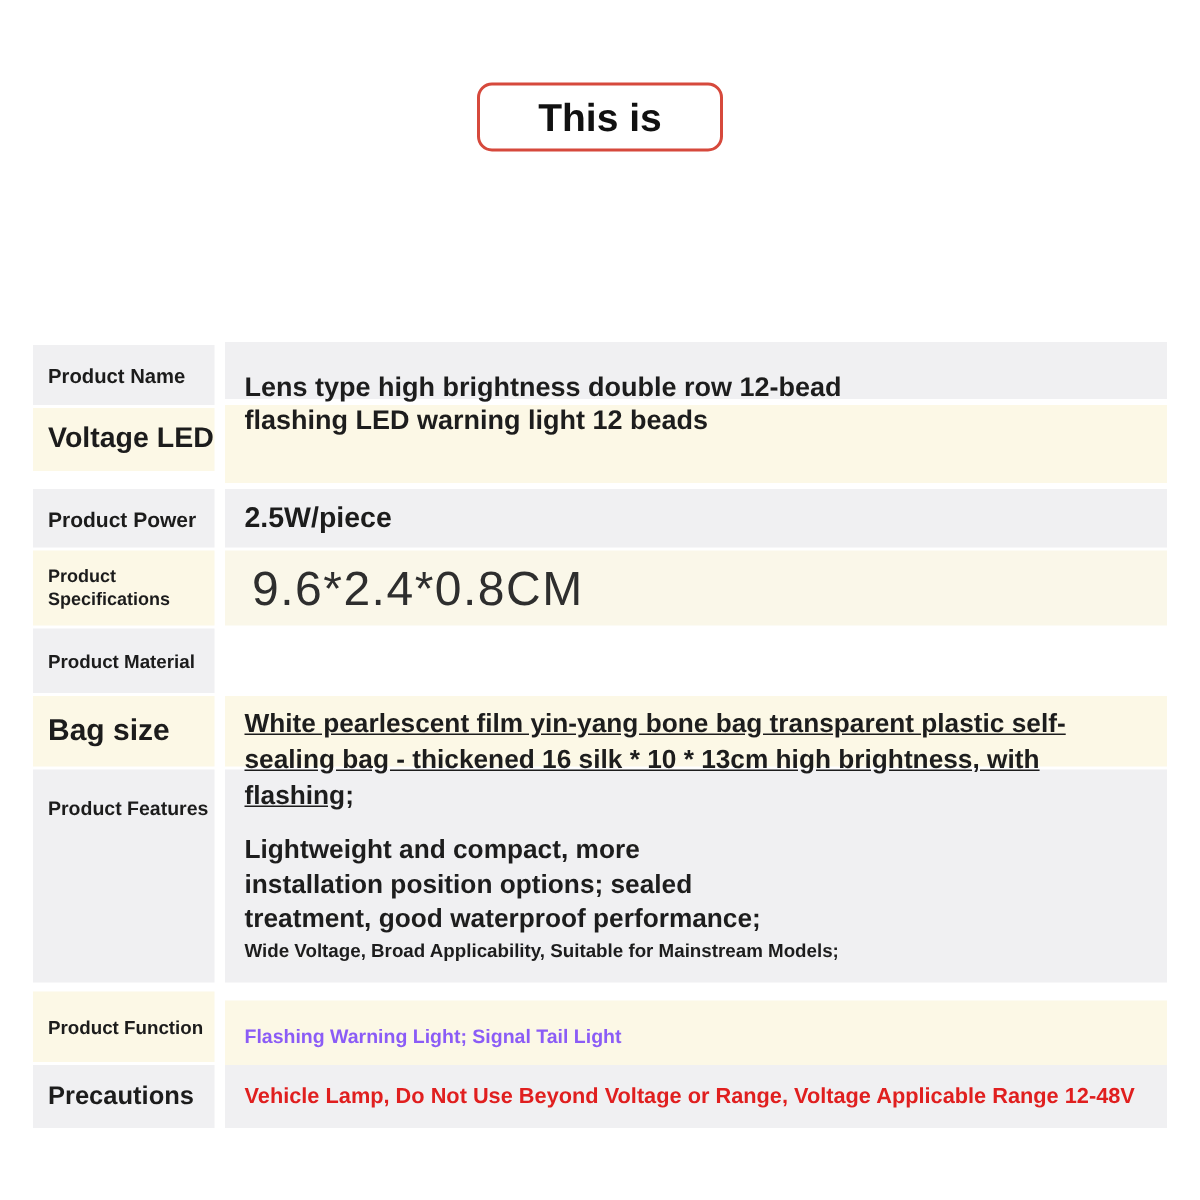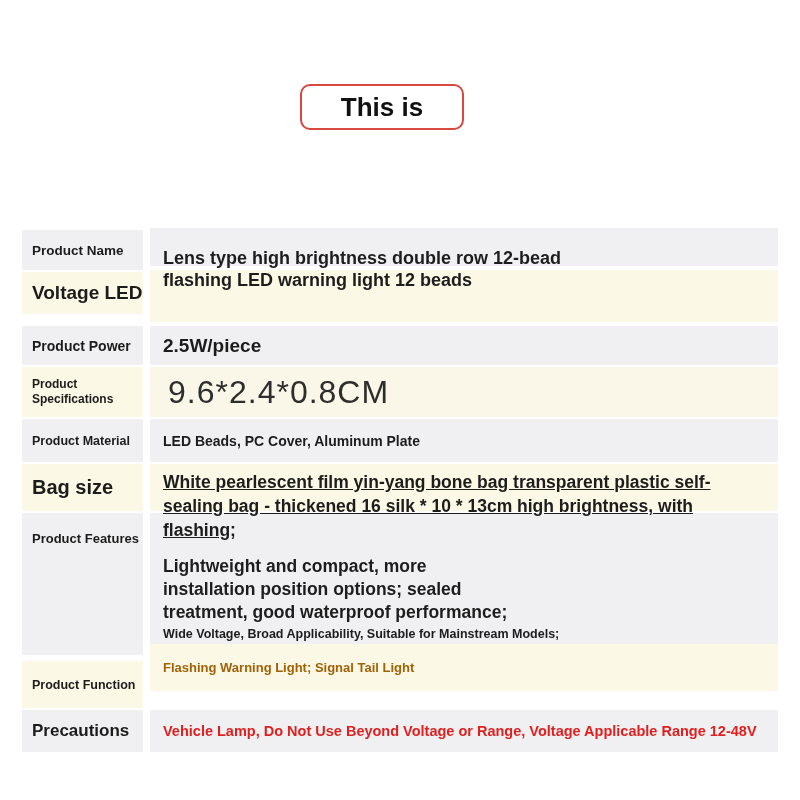--- a/index.html
+++ b/index.html
@@ -2,24 +2,24 @@
 <html><head>
 <meta charset="utf-8">
 <style>
   html,body{margin:0;padding:0;background:#ffffff;}
   #canvas{
     position:relative;width:800px;height:800px;background:#ffffff;overflow:hidden;
     font-family:"Liberation Sans",sans-serif;color:#1c1c1c;
   }
   
   .badge{
-    position:absolute;left:300px;top:55px;width:160px;height:42px;
+    position:absolute;left:318px;top:55px;width:160px;height:42px;
     border:2px solid #d6493c;border-radius:10px;background:#ffffff;
     display:flex;align-items:center;justify-content:center;
-    font-size:26px;font-weight:bold;color:#111111;margin-top:29px;
+    font-size:26px;font-weight:bold;color:#111111;
   }
   
   .main-title{
     position:absolute;left:218px;top:132px;width:364px;height:47px;
     background:#f8f7f4;display:flex;align-items:center;justify-content:center;
     font-size:20px;font-weight:bold;color:#1b1b1b;white-space:nowrap;
   }
   
   .lbl,.val{position:absolute;box-sizing:border-box;}
   .lbl{left:22px;width:121px;display:flex;align-items:center;padding-left:10px;font-weight:bold;}
@@ -38,21 +38,21 @@
   .l8{top:661px;height:47px;font-size:12.5px;}
   .l9{top:710px;height:42px;font-size:17px;}
 
   .v1{top:228px;height:38px;}
   .v2{top:270px;height:52px;}
   .v3{top:326px;height:39px;font-size:19px;}
   .v4{top:367px;height:50px;font-size:32px;font-weight:400;color:#2e2e2e;letter-spacing:1px;}
   .v5{top:419px;height:43px;font-size:14px;}
   .v6{top:464px;height:47px;}
   .v7{top:513px;height:142px;}
-  .v8{top:644px;height:47px;font-size:13px;color:#a16207;}
+  .v8{top:667px;height:47px;font-size:13px;color:#8b5cf6;}
   .v9{top:710px;height:42px;font-size:14.5px;color:#e01f1f;}
 
   
   .overlay-text{
     position:absolute;left:163px;font-weight:bold;color:#1d1d1d;
     white-space:pre-line;background:transparent;
   }
   .t-name{top:247px;font-size:18px;line-height:22px;}
   .t-bag{top:470px;font-size:17.5px;line-height:24px;text-decoration:underline;}
   .t-feat{top:555px;font-size:17.5px;line-height:23px;}
@@ -75,21 +75,20 @@
   <div class="lbl bg-gray l5">Product Material</div>
   <div class="lbl bg-cream l6">Bag size</div>
   <div class="lbl bg-gray l7">Product Features</div>
   <div class="lbl bg-cream l8">Product Function</div>
   <div class="lbl bg-gray l9">Precautions</div>
 
   <div class="val bg-gray v1"></div>
   <div class="val bg-cream v2"></div>
   <div class="val bg-gray v3">2.5W/piece</div>
   <div class="val bg-cream-pale v4">9.6*2.4*0.8CM</div>
-  <div class="val bg-gray v5">LED Beads, PC Cover, Aluminum Plate</div>
   <div class="val bg-cream v6"></div>
   <div class="val bg-gray v7"></div>
   <div class="val bg-cream v8">Flashing Warning Light; Signal Tail Light</div>
   <div class="val bg-gray v9">Vehicle Lamp, Do Not Use Beyond Voltage or Range, Voltage Applicable Range 12-48V</div>
 
   <div class="overlay-text t-name">Lens type high brightness double row 12-bead
 flashing LED warning light 12 beads</div>
   <div class="overlay-text t-bag">White pearlescent film yin-yang bone bag transparent plastic self-
 sealing bag - thickened 16 silk * 10 * 13cm high brightness, with
 flashing;</div>

